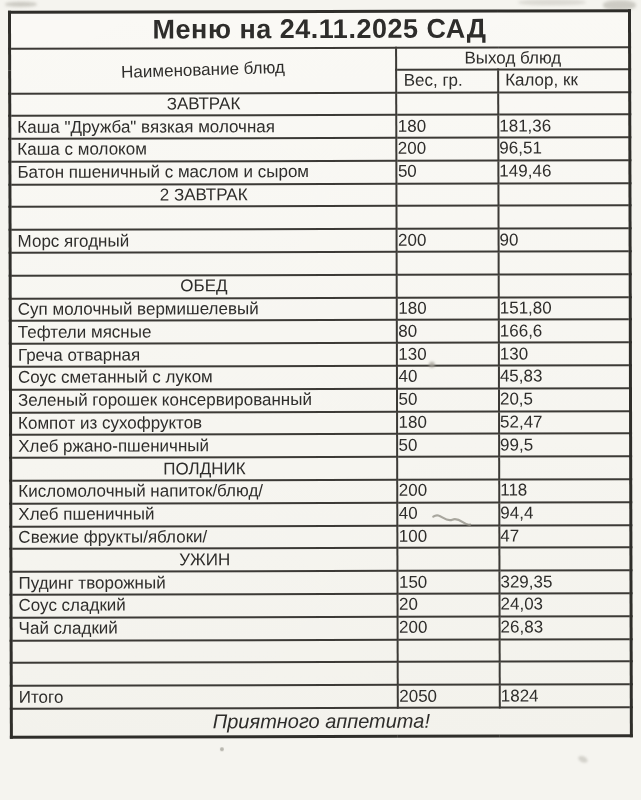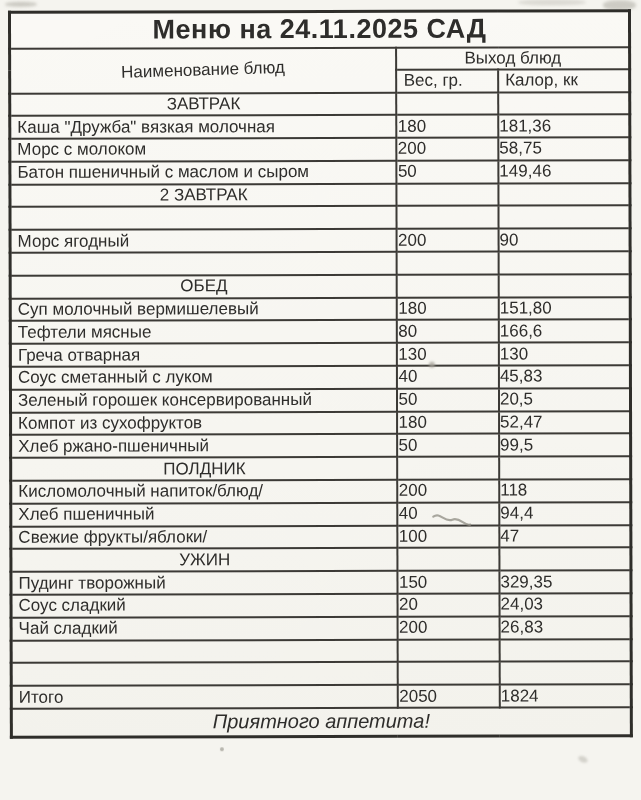--- a/index.html
+++ b/index.html
@@ -117,23 +117,23 @@
           <td class="c-name">ЗАВТРАК</td>
           <td class="c-num"></td>
           <td class="c-num c-cal"></td>
         </tr>
         <tr>
           <td class="c-name">Каша "Дружба" вязкая молочная</td>
           <td class="c-num">180</td>
           <td class="c-num c-cal">181,36</td>
         </tr>
         <tr>
-          <td class="c-name">Морс с молоком</td>
-          <td class="c-num">200</td>
-          <td class="c-num c-cal">58,75</td>
+          <td class="c-name">Каша с молоком</td>
+          <td class="c-num">200</td>
+          <td class="c-num c-cal">96,51</td>
         </tr>
         <tr>
           <td class="c-name">Батон пшеничный с маслом и сыром</td>
           <td class="c-num">50</td>
           <td class="c-num c-cal">149,46</td>
         </tr>
         <tr class="section-row">
           <td class="c-name">2 ЗАВТРАК</td>
           <td class="c-num"></td>
           <td class="c-num c-cal"></td>

